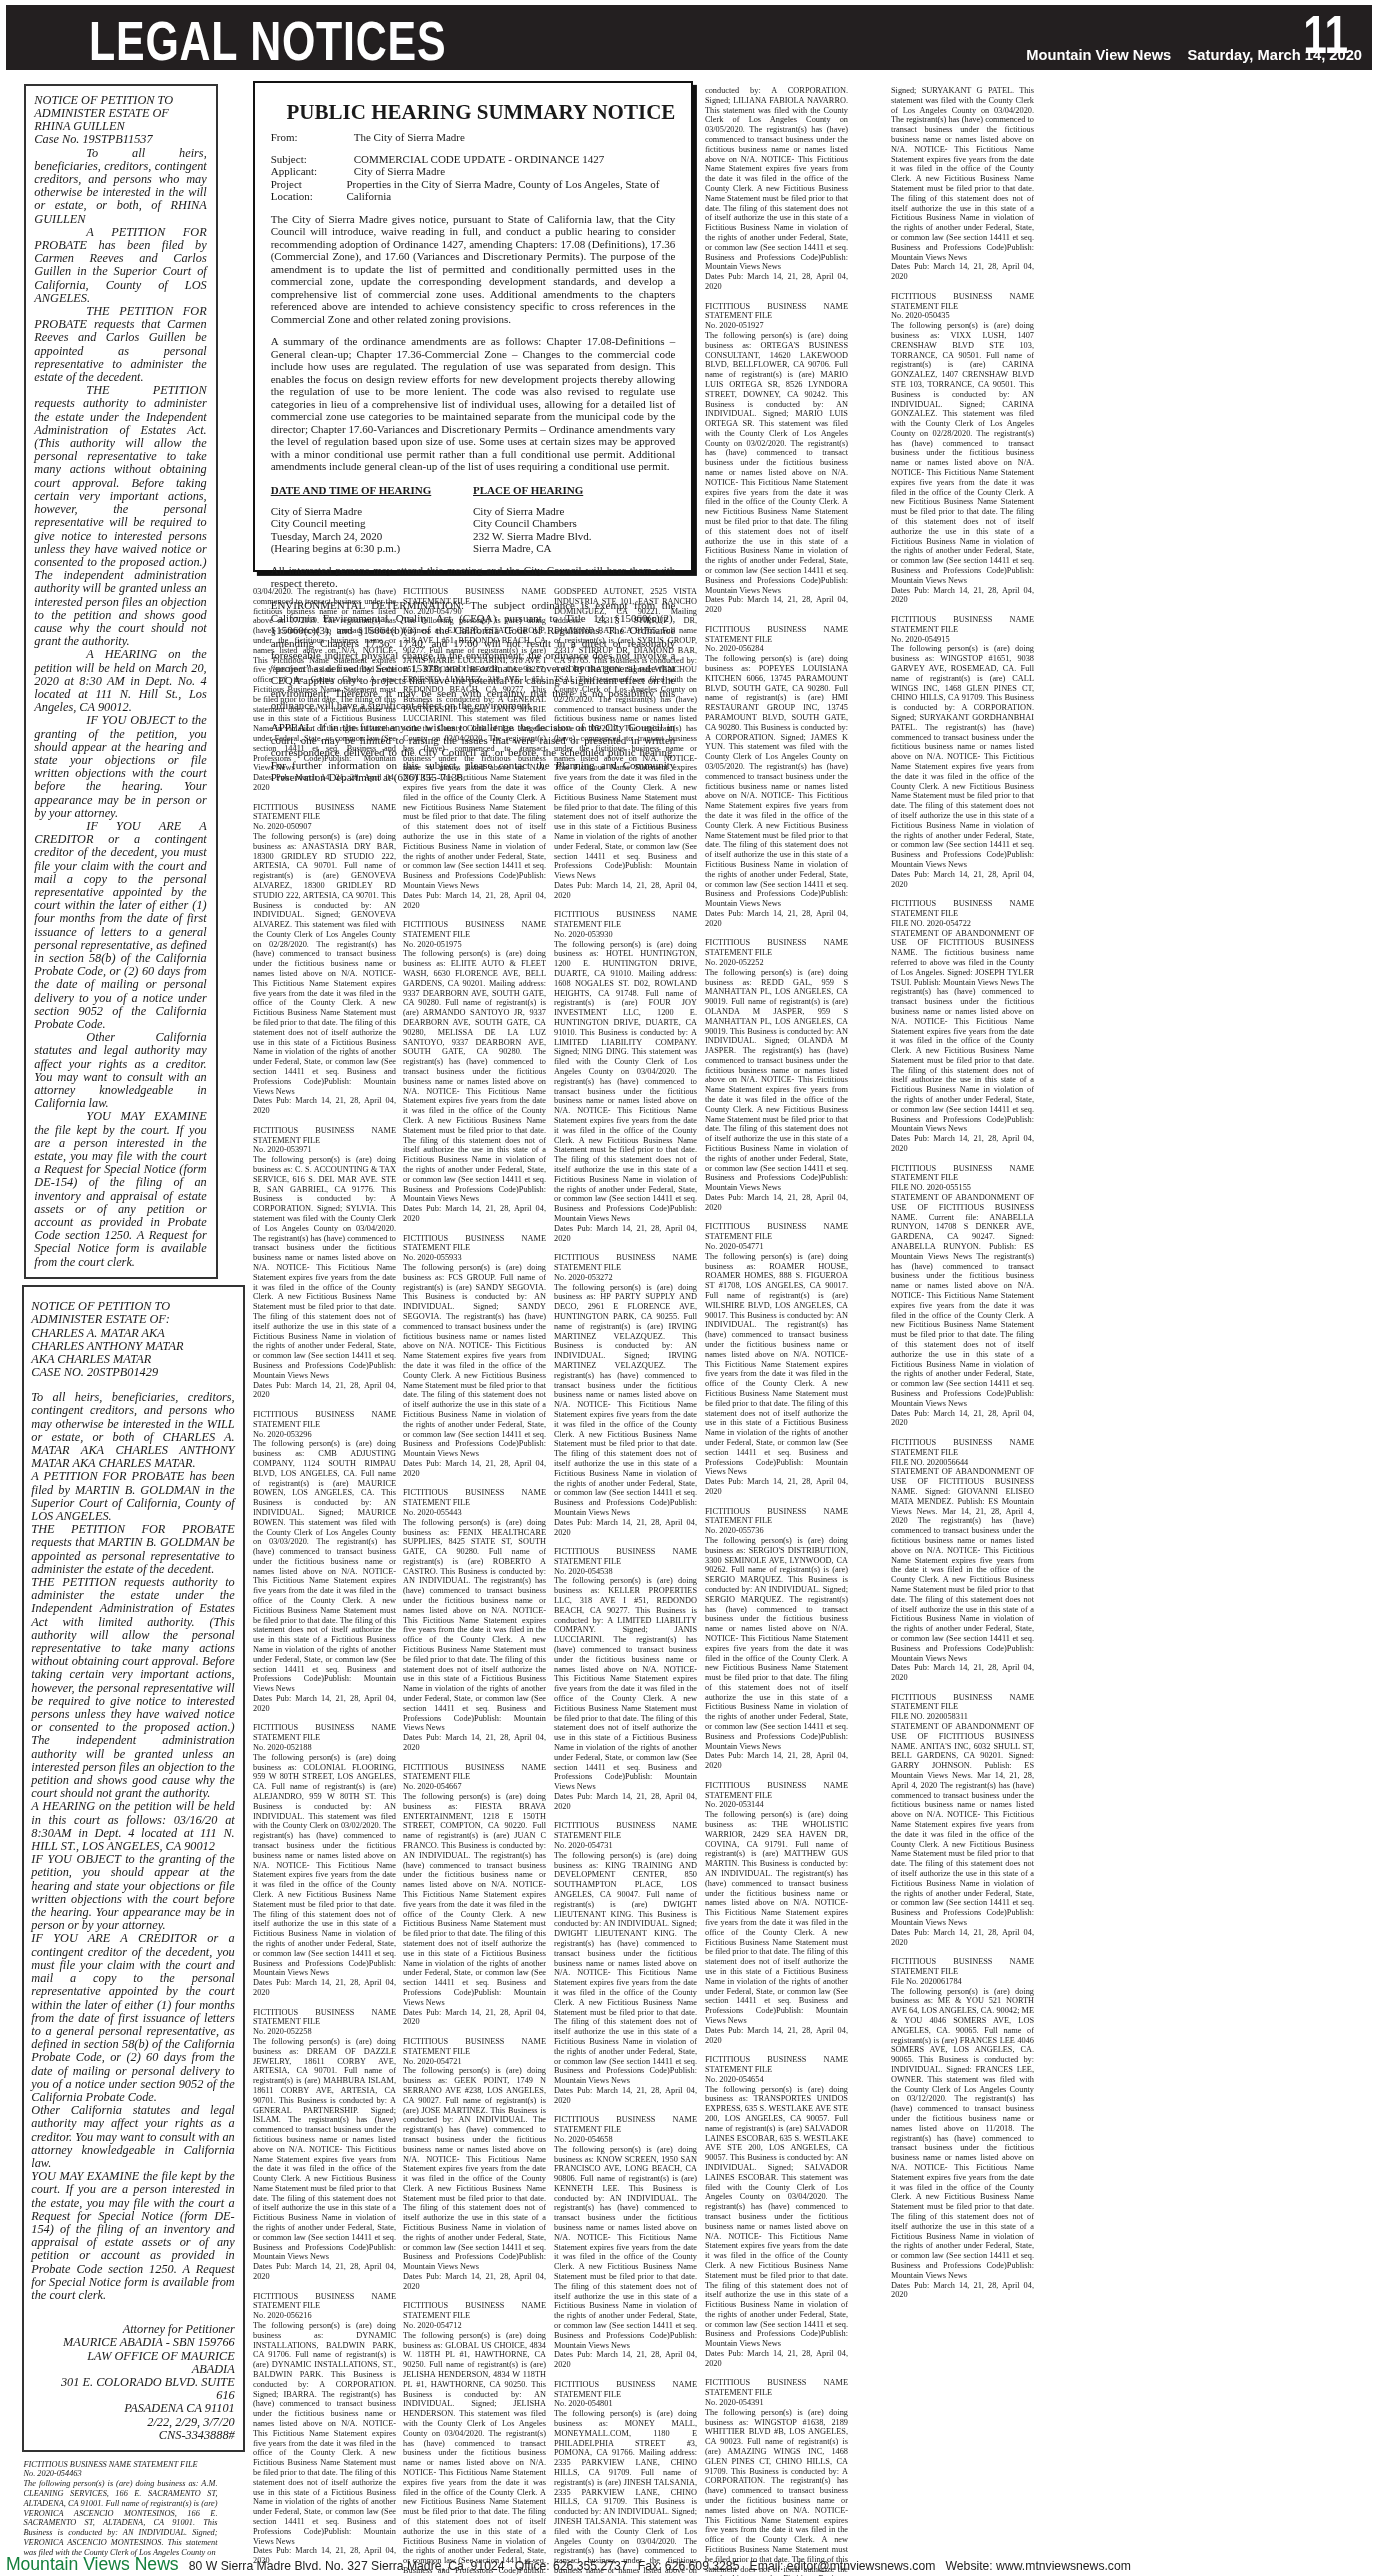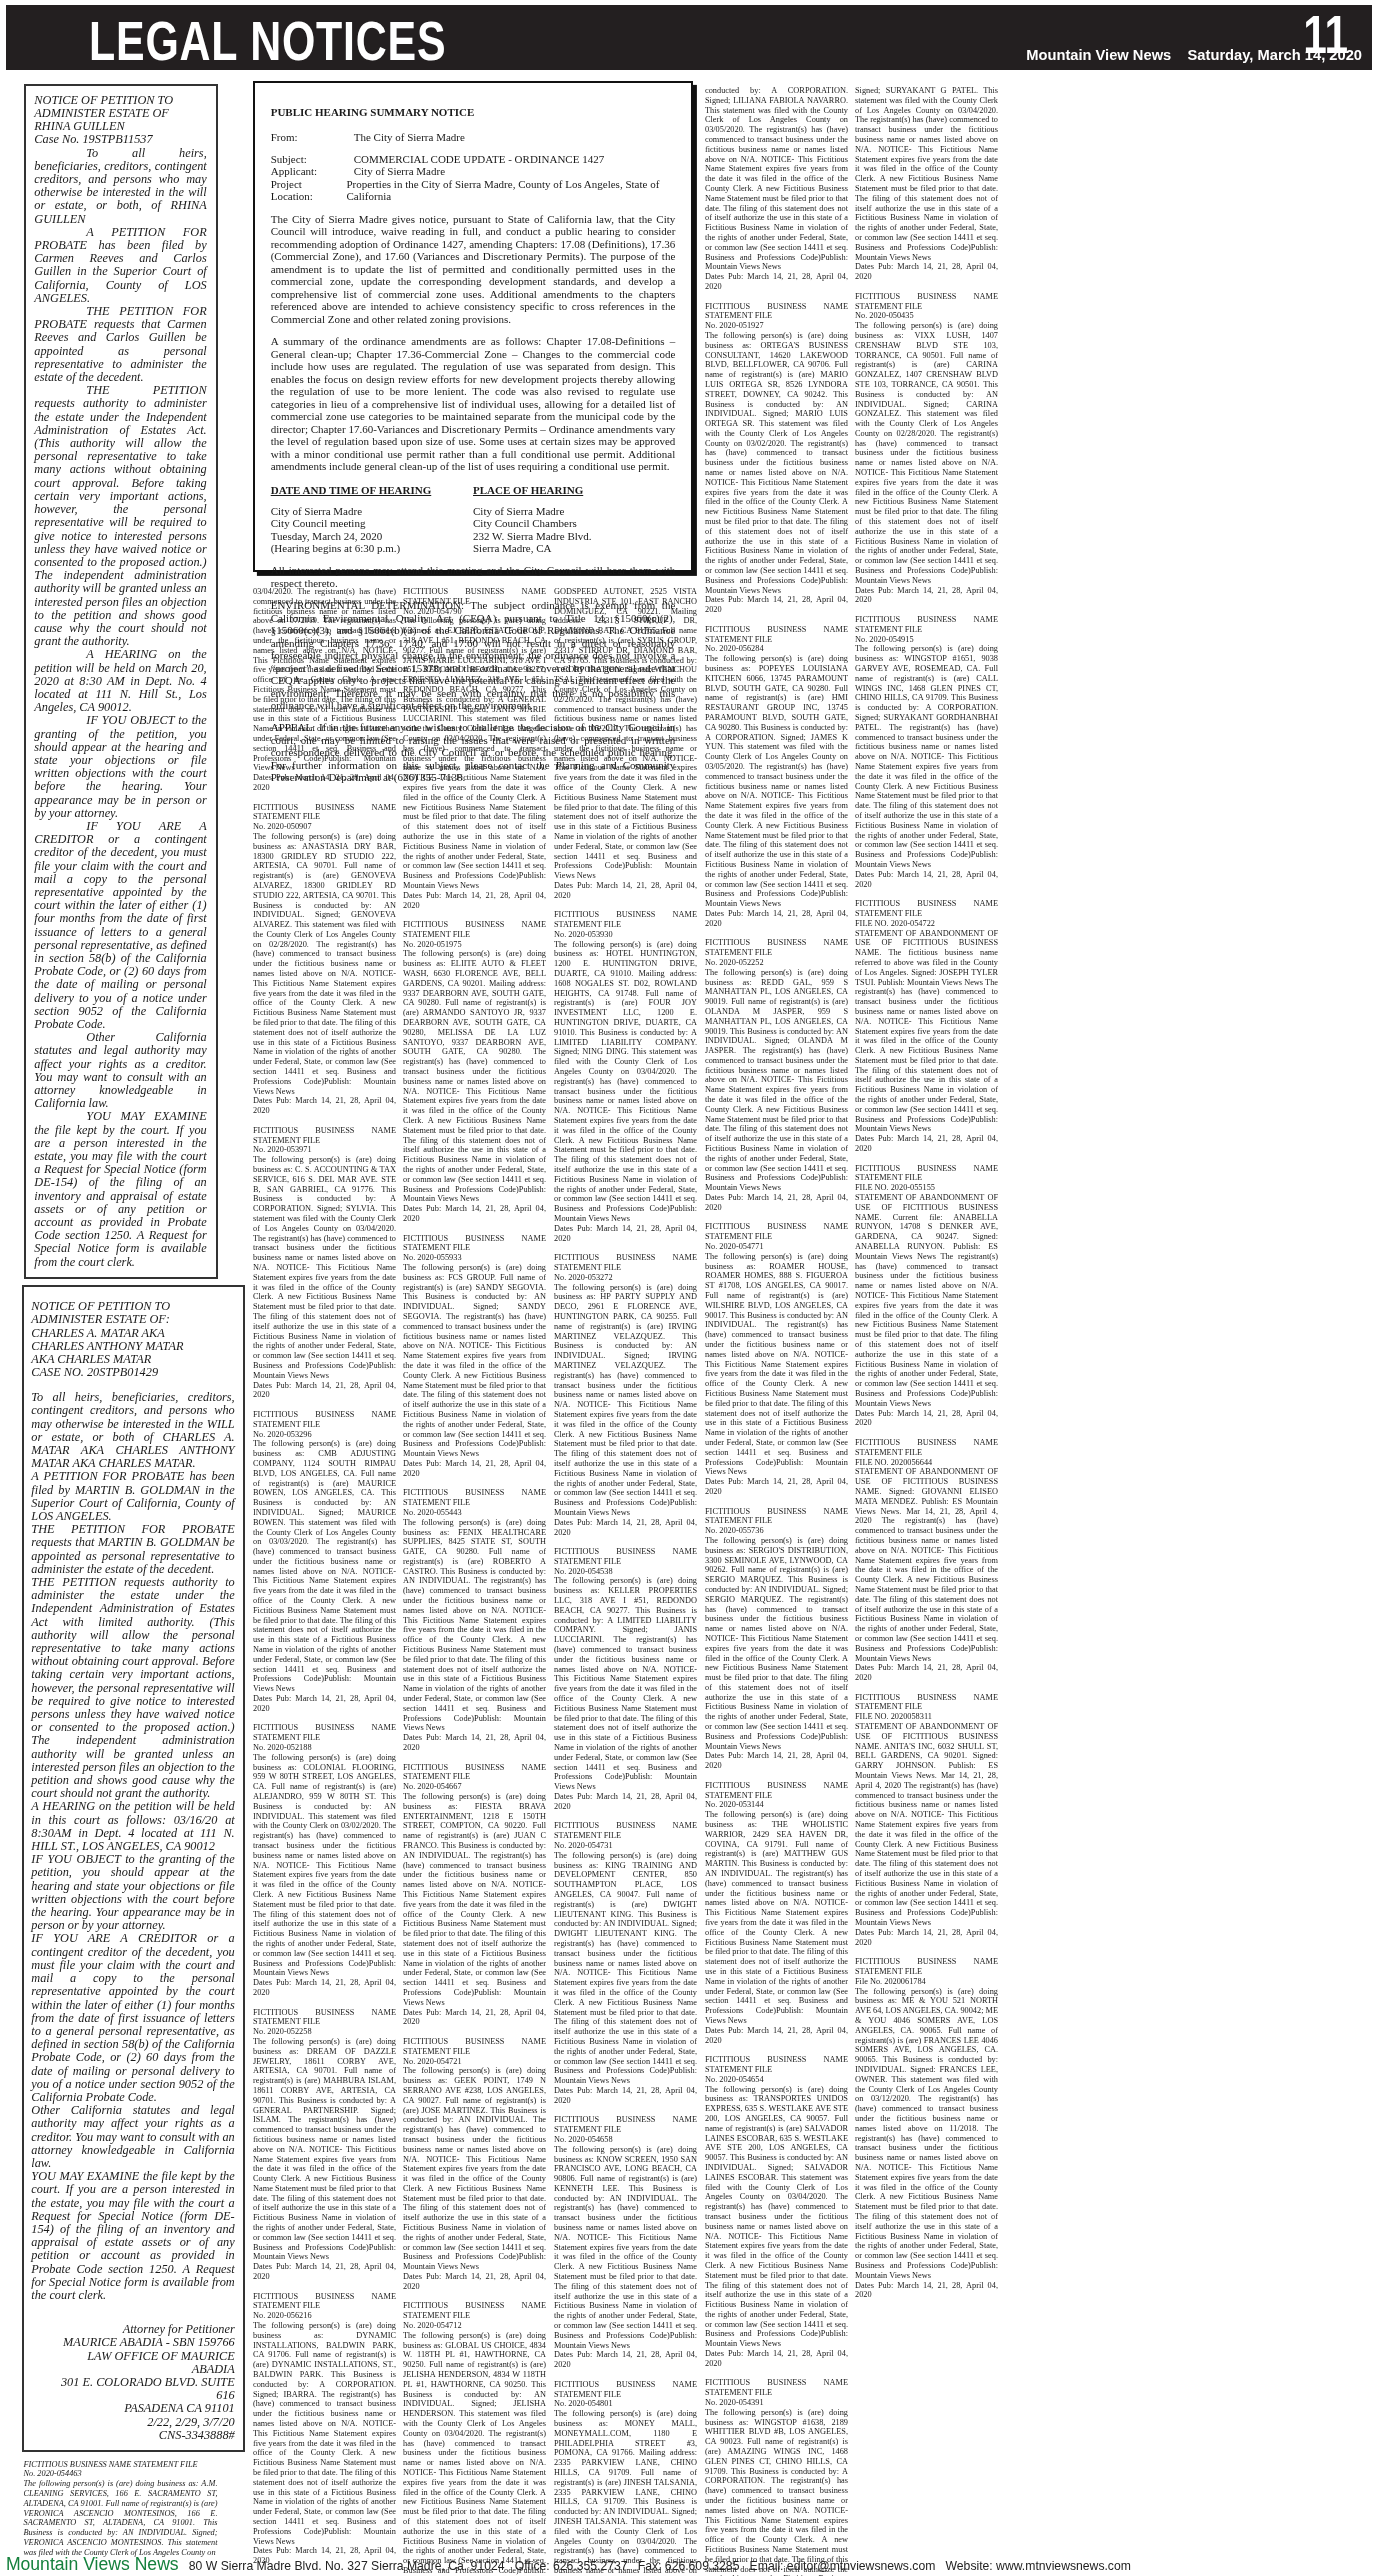--- a/index.html
+++ b/index.html
@@ -15,21 +15,21 @@
   .probate .hd { text-align: left; }
   .probate .ind { text-indent: 52px; }
   .probate .attny { text-align: right; margin-top: 13.7px; }
   .probate2 { border: 2px solid #333; padding: 13.7px 7.8px 7.8px 7.8px; font-size: 12.3px; line-height: 13.2px; text-align: justify; margin-left: -2px; width: 223px; }
   .probate2 .hd { text-align: left; margin-bottom: 11.7px; }
 
   .fbn { font-size: 8.3px; line-height: 9.8px; text-align: justify; margin-bottom: 9.8px; }
   .fbn .hd { text-transform: uppercase; }
 
   .box { position: absolute; left: 253px; top: 81px; width: 440px; height: 491px; border: 2.9px solid #111; box-shadow: 3.9px 3.9px 0 #111; padding: 13.7px 15.7px; font-size: 11px; line-height: 12.5px; }
-  .box h1 { text-align: left; font-size: 11px; font-weight: bold; margin: 9.8px 0 11.7px; }
+  .box h1 { text-align: right; font-size: 21px; font-weight: bold; margin: 9.8px 0 11.7px; }
   .box .row { display: flex; }
   .box .lbl { width: 83px; }
   .box p { text-align: justify; margin-top: 9.8px; }
   .box .two { display: flex; margin-top: 11.7px; }
   .box .two > div { width: 50%; }
   .box u { font-weight: bold; }
 
   .mid { position: absolute; top: 587px; font-size: 8.3px; line-height: 9.8px; text-align: justify; }
   .rcol { position: absolute; top: 86px; font-size: 8.3px; line-height: 9.8px; text-align: justify; }
 
@@ -181,21 +181,21 @@
     <div class="fbn"><span>conducted by: A CORPORATION. Signed; LILIANA FABIOLA NAVARRO. This statement was filed with the County Clerk of Los Angeles County on 03/05/2020.</span> <span>The registrant(s) has (have) commenced to transact business under the fictitious business name or names listed above on N/A. NOTICE- This Fictitious Name Statement expires five years from the date it was filed in the office of the County Clerk. A new Fictitious Business Name Statement must be filed prior to that date. The filing of this statement does not of itself authorize the use in this state of a Fictitious Business Name in violation of the rights of another under Federal, State, or common law (See section 14411 et seq. Business and Professions Code)Publish: Mountain Views News</span><div>Dates Pub: March 14, 21, 28, April 04, 2020</div></div>
     <div class="fbn"><div class="hd">FICTITIOUS BUSINESS NAME STATEMENT File</div><div>No. 2020-051927</div><span>The following person(s) is (are) doing business as: ORTEGA'S BUSINESS CONSULTANT, 14620 LAKEWOOD BLVD, BELLFLOWER, CA 90706. Full name of registrant(s) is (are) MARIO LUIS ORTEGA SR, 8526 LYNDORA STREET, DOWNEY, CA 90242. This Business is conducted by: AN INDIVIDUAL. Signed; MARIO LUIS ORTEGA SR. This statement was filed with the County Clerk of Los Angeles County on 03/02/2020.</span> <span>The registrant(s) has (have) commenced to transact business under the fictitious business name or names listed above on N/A. NOTICE- This Fictitious Name Statement expires five years from the date it was filed in the office of the County Clerk. A new Fictitious Business Name Statement must be filed prior to that date. The filing of this statement does not of itself authorize the use in this state of a Fictitious Business Name in violation of the rights of another under Federal, State, or common law (See section 14411 et seq. Business and Professions Code)Publish: Mountain Views News</span><div>Dates Pub: March 14, 21, 28, April 04, 2020</div></div>
     <div class="fbn"><div class="hd">FICTITIOUS BUSINESS NAME STATEMENT File</div><div>No. 2020-056284</div><span>The following person(s) is (are) doing business as: POPEYES LOUISIANA KITCHEN 6066, 13745 PARAMOUNT BLVD, SOUTH GATE, CA 90280. Full name of registrant(s) is (are) HMI RESTAURANT GROUP INC, 13745 PARAMOUNT BLVD, SOUTH GATE, CA 90280. This Business is conducted by: A CORPORATION. Signed; JAMES K YUN. This statement was filed with the County Clerk of Los Angeles County on 03/05/2020.</span> <span>The registrant(s) has (have) commenced to transact business under the fictitious business name or names listed above on N/A. NOTICE- This Fictitious Name Statement expires five years from the date it was filed in the office of the County Clerk. A new Fictitious Business Name Statement must be filed prior to that date. The filing of this statement does not of itself authorize the use in this state of a Fictitious Business Name in violation of the rights of another under Federal, State, or common law (See section 14411 et seq. Business and Professions Code)Publish: Mountain Views News</span><div>Dates Pub: March 14, 21, 28, April 04, 2020</div></div>
     <div class="fbn"><div class="hd">FICTITIOUS BUSINESS NAME STATEMENT File</div><div>No. 2020-052252</div><span>The following person(s) is (are) doing business as: REDD GAL, 959 S MANHATTAN PL, LOS ANGELES, CA 90019. Full name of registrant(s) is (are) OLANDA M JASPER, 959 S MANHATTAN PL, LOS ANGELES, CA 90019. This Business is conducted by: AN INDIVIDUAL. Signed; OLANDA M JASPER.</span> <span>The registrant(s) has (have) commenced to transact business under the fictitious business name or names listed above on N/A. NOTICE- This Fictitious Name Statement expires five years from the date it was filed in the office of the County Clerk. A new Fictitious Business Name Statement must be filed prior to that date. The filing of this statement does not of itself authorize the use in this state of a Fictitious Business Name in violation of the rights of another under Federal, State, or common law (See section 14411 et seq. Business and Professions Code)Publish: Mountain Views News</span><div>Dates Pub: March 14, 21, 28, April 04, 2020</div></div>
     <div class="fbn"><div class="hd">FICTITIOUS BUSINESS NAME STATEMENT File</div><div>No. 2020-054771</div><span>The following person(s) is (are) doing business as: ROAMER HOUSE, ROAMER HOMES, 888 S. FIGUEROA ST #1708, LOS ANGELES, CA 90017. Full name of registrant(s) is (are) WILSHIRE BLVD, LOS ANGELES, CA 90017. This Business is conducted by: AN INDIVIDUAL.</span> <span>The registrant(s) has (have) commenced to transact business under the fictitious business name or names listed above on N/A. NOTICE- This Fictitious Name Statement expires five years from the date it was filed in the office of the County Clerk. A new Fictitious Business Name Statement must be filed prior to that date. The filing of this statement does not of itself authorize the use in this state of a Fictitious Business Name in violation of the rights of another under Federal, State, or common law (See section 14411 et seq. Business and Professions Code)Publish: Mountain Views News</span><div>Dates Pub: March 14, 21, 28, April 04, 2020</div></div>
     <div class="fbn"><div class="hd">FICTITIOUS BUSINESS NAME STATEMENT File</div><div>No. 2020-055736</div><span>The following person(s) is (are) doing business as: SERGIO'S DISTRIBUTION, 3300 SEMINOLE AVE, LYNWOOD, CA 90262. Full name of registrant(s) is (are) SERGIO MARQUEZ. This Business is conducted by: AN INDIVIDUAL. Signed; SERGIO MARQUEZ.</span> <span>The registrant(s) has (have) commenced to transact business under the fictitious business name or names listed above on N/A. NOTICE- This Fictitious Name Statement expires five years from the date it was filed in the office of the County Clerk. A new Fictitious Business Name Statement must be filed prior to that date. The filing of this statement does not of itself authorize the use in this state of a Fictitious Business Name in violation of the rights of another under Federal, State, or common law (See section 14411 et seq. Business and Professions Code)Publish: Mountain Views News</span><div>Dates Pub: March 14, 21, 28, April 04, 2020</div></div>
     <div class="fbn"><div class="hd">FICTITIOUS BUSINESS NAME STATEMENT File</div><div>No. 2020-053144</div><span>The following person(s) is (are) doing business as: THE WHOLISTIC WARRIOR, 2429 SEA HAVEN DR, COVINA, CA 91791. Full name of registrant(s) is (are) MATTHEW GUS MARTIN. This Business is conducted by: AN INDIVIDUAL.</span> <span>The registrant(s) has (have) commenced to transact business under the fictitious business name or names listed above on N/A. NOTICE- This Fictitious Name Statement expires five years from the date it was filed in the office of the County Clerk. A new Fictitious Business Name Statement must be filed prior to that date. The filing of this statement does not of itself authorize the use in this state of a Fictitious Business Name in violation of the rights of another under Federal, State, or common law (See section 14411 et seq. Business and Professions Code)Publish: Mountain Views News</span><div>Dates Pub: March 14, 21, 28, April 04, 2020</div></div>
     <div class="fbn"><div class="hd">FICTITIOUS BUSINESS NAME STATEMENT File</div><div>No. 2020-054654</div><span>The following person(s) is (are) doing business as: TRANSPORTES UNIDOS EXPRESS, 635 S. WESTLAKE AVE STE 200, LOS ANGELES, CA 90057. Full name of registrant(s) is (are) SALVADOR LAINES ESCOBAR, 635 S. WESTLAKE AVE STE 200, LOS ANGELES, CA 90057. This Business is conducted by: AN INDIVIDUAL. Signed; SALVADOR LAINES ESCOBAR. This statement was filed with the County Clerk of Los Angeles County on 03/04/2020.</span> <span>The registrant(s) has (have) commenced to transact business under the fictitious business name or names listed above on N/A. NOTICE- This Fictitious Name Statement expires five years from the date it was filed in the office of the County Clerk. A new Fictitious Business Name Statement must be filed prior to that date. The filing of this statement does not of itself authorize the use in this state of a Fictitious Business Name in violation of the rights of another under Federal, State, or common law (See section 14411 et seq. Business and Professions Code)Publish: Mountain Views News</span><div>Dates Pub: March 14, 21, 28, April 04, 2020</div></div>
     <div class="fbn"><div class="hd">FICTITIOUS BUSINESS NAME STATEMENT File</div><div>No. 2020-054391</div><span>The following person(s) is (are) doing business as: WINGSTOP #1638, 2189 WHITTIER BLVD #B, LOS ANGELES, CA 90023. Full name of registrant(s) is (are) AMAZING WINGS INC, 1468 GLEN PINES CT, CHINO HILLS, CA 91709. This Business is conducted by: A CORPORATION.</span> <span>The registrant(s) has (have) commenced to transact business under the fictitious business name or names listed above on N/A. NOTICE- This Fictitious Name Statement expires five years from the date it was filed in the office of the County Clerk. A new Fictitious Business Name Statement must be filed prior to that date. The filing of this statement does not of itself authorize the use in this state of a Fictitious Business Name in violation of the rights of another under Federal, State, or common law (See section 14411 et seq. Business and Professions Code)Publish: Mountain Views News</span></div>
   </div>
-<div class="rcol" style="left:855px; width:143px;" id="col4">
+<div class="rcol" style="left:891px; width:143px;" id="col4">
     <div class="fbn"><span>Signed; SURYAKANT G PATEL. This statement was filed with the County Clerk of Los Angeles County on 03/04/2020.</span> <span>The registrant(s) has (have) commenced to transact business under the fictitious business name or names listed above on N/A. NOTICE- This Fictitious Name Statement expires five years from the date it was filed in the office of the County Clerk. A new Fictitious Business Name Statement must be filed prior to that date. The filing of this statement does not of itself authorize the use in this state of a Fictitious Business Name in violation of the rights of another under Federal, State, or common law (See section 14411 et seq. Business and Professions Code)Publish: Mountain Views News</span><div>Dates Pub: March 14, 21, 28, April 04, 2020</div></div>
     <div class="fbn"><div class="hd">FICTITIOUS BUSINESS NAME STATEMENT File</div><div>No. 2020-050435</div><span>The following person(s) is (are) doing business as: VIXX LUSH, 1407 CRENSHAW BLVD STE 103, TORRANCE, CA 90501. Full name of registrant(s) is (are) CARINA GONZALEZ, 1407 CRENSHAW BLVD STE 103, TORRANCE, CA 90501. This Business is conducted by: AN INDIVIDUAL. Signed; CARINA GONZALEZ. This statement was filed with the County Clerk of Los Angeles County on 02/28/2020.</span> <span>The registrant(s) has (have) commenced to transact business under the fictitious business name or names listed above on N/A. NOTICE- This Fictitious Name Statement expires five years from the date it was filed in the office of the County Clerk. A new Fictitious Business Name Statement must be filed prior to that date. The filing of this statement does not of itself authorize the use in this state of a Fictitious Business Name in violation of the rights of another under Federal, State, or common law (See section 14411 et seq. Business and Professions Code)Publish: Mountain Views News</span><div>Dates Pub: March 14, 21, 28, April 04, 2020</div></div>
     <div class="fbn"><div class="hd">FICTITIOUS BUSINESS NAME STATEMENT File</div><div>No. 2020-054915</div><span>The following person(s) is (are) doing business as: WINGSTOP #1651, 9038 GARVEY AVE, ROSEMEAD, CA. Full name of registrant(s) is (are) CALL WINGS INC, 1468 GLEN PINES CT, CHINO HILLS, CA 91709. This Business is conducted by: A CORPORATION. Signed; SURYAKANT GORDHANBHAI PATEL.</span> <span>The registrant(s) has (have) commenced to transact business under the fictitious business name or names listed above on N/A. NOTICE- This Fictitious Name Statement expires five years from the date it was filed in the office of the County Clerk. A new Fictitious Business Name Statement must be filed prior to that date. The filing of this statement does not of itself authorize the use in this state of a Fictitious Business Name in violation of the rights of another under Federal, State, or common law (See section 14411 et seq. Business and Professions Code)Publish: Mountain Views News</span><div>Dates Pub: March 14, 21, 28, April 04, 2020</div></div>
     <div class="fbn"><div class="hd">FICTITIOUS BUSINESS NAME STATEMENT File</div><div>FILE NO. 2020-054722</div><span>STATEMENT OF ABANDONMENT OF USE OF FICTITIOUS BUSINESS NAME. The fictitious business name referred to above was filed in the County of Los Angeles. Signed: JOSEPH TYLER TSUI. Publish: Mountain Views News</span> <span>The registrant(s) has (have) commenced to transact business under the fictitious business name or names listed above on N/A. NOTICE- This Fictitious Name Statement expires five years from the date it was filed in the office of the County Clerk. A new Fictitious Business Name Statement must be filed prior to that date. The filing of this statement does not of itself authorize the use in this state of a Fictitious Business Name in violation of the rights of another under Federal, State, or common law (See section 14411 et seq. Business and Professions Code)Publish: Mountain Views News</span><div>Dates Pub: March 14, 21, 28, April 04, 2020</div></div>
     <div class="fbn"><div class="hd">FICTITIOUS BUSINESS NAME STATEMENT File</div><div>FILE NO. 2020-055155</div><span>STATEMENT OF ABANDONMENT OF USE OF FICTITIOUS BUSINESS NAME. Current file: ANABELLA RUNYON, 14708 S DENKER AVE, GARDENA, CA 90247. Signed: ANABELLA RUNYON. Publish: ES Mountain Views News</span> <span>The registrant(s) has (have) commenced to transact business under the fictitious business name or names listed above on N/A. NOTICE- This Fictitious Name Statement expires five years from the date it was filed in the office of the County Clerk. A new Fictitious Business Name Statement must be filed prior to that date. The filing of this statement does not of itself authorize the use in this state of a Fictitious Business Name in violation of the rights of another under Federal, State, or common law (See section 14411 et seq. Business and Professions Code)Publish: Mountain Views News</span><div>Dates Pub: March 14, 21, 28, April 04, 2020</div></div>
     <div class="fbn"><div class="hd">FICTITIOUS BUSINESS NAME STATEMENT File</div><div>FILE NO. 2020056644</div><span>STATEMENT OF ABANDONMENT OF USE OF FICTITIOUS BUSINESS NAME. Signed: GIOVANNI ELISEO MATA MENDEZ. Publish: ES Mountain Views News. Mar 14, 21, 28, April 4, 2020</span> <span>The registrant(s) has (have) commenced to transact business under the fictitious business name or names listed above on N/A. NOTICE- This Fictitious Name Statement expires five years from the date it was filed in the office of the County Clerk. A new Fictitious Business Name Statement must be filed prior to that date. The filing of this statement does not of itself authorize the use in this state of a Fictitious Business Name in violation of the rights of another under Federal, State, or common law (See section 14411 et seq. Business and Professions Code)Publish: Mountain Views News</span><div>Dates Pub: March 14, 21, 28, April 04, 2020</div></div>
     <div class="fbn"><div class="hd">FICTITIOUS BUSINESS NAME STATEMENT File</div><div>FILE NO. 2020058311</div><span>STATEMENT OF ABANDONMENT OF USE OF FICTITIOUS BUSINESS NAME. ANITA'S INC, 6032 SHULL ST, BELL GARDENS, CA 90201. Signed: GARRY JOHNSON. Publish: ES Mountain Views News. Mar 14, 21, 28, April 4, 2020</span> <span>The registrant(s) has (have) commenced to transact business under the fictitious business name or names listed above on N/A. NOTICE- This Fictitious Name Statement expires five years from the date it was filed in the office of the County Clerk. A new Fictitious Business Name Statement must be filed prior to that date. The filing of this statement does not of itself authorize the use in this state of a Fictitious Business Name in violation of the rights of another under Federal, State, or common law (See section 14411 et seq. Business and Professions Code)Publish: Mountain Views News</span><div>Dates Pub: March 14, 21, 28, April 04, 2020</div></div>
     <div class="fbn"><div class="hd">FICTITIOUS BUSINESS NAME STATEMENT File</div><div>File No. 2020061784</div><span>The following person(s) is (are) doing business as: ME &amp; YOU 521 NORTH AVE 64, LOS ANGELES, CA. 90042; ME &amp; YOU 4046 SOMERS AVE, LOS ANGELES, CA. 90065. Full name of registrant(s) is (are) FRANCES LEE 4046 SOMERS AVE, LOS ANGELES, CA. 90065. This Business is conducted by: INDIVIDUAL. Signed: FRANCES LEE, OWNER. This statement was filed with the County Clerk of Los Angeles County on 03/12/2020. The registrant(s) has (have) commenced to transact business under the fictitious business name or names listed above on 11/2018.</span> <span>The registrant(s) has (have) commenced to transact business under the fictitious business name or names listed above on N/A. NOTICE- This Fictitious Name Statement expires five years from the date it was filed in the office of the County Clerk. A new Fictitious Business Name Statement must be filed prior to that date. The filing of this statement does not of itself authorize the use in this state of a Fictitious Business Name in violation of the rights of another under Federal, State, or common law (See section 14411 et seq. Business and Professions Code)Publish: Mountain Views News</span><div>Dates Pub: March 14, 21, 28, April 04, 2020</div></div>
   </div>
 

